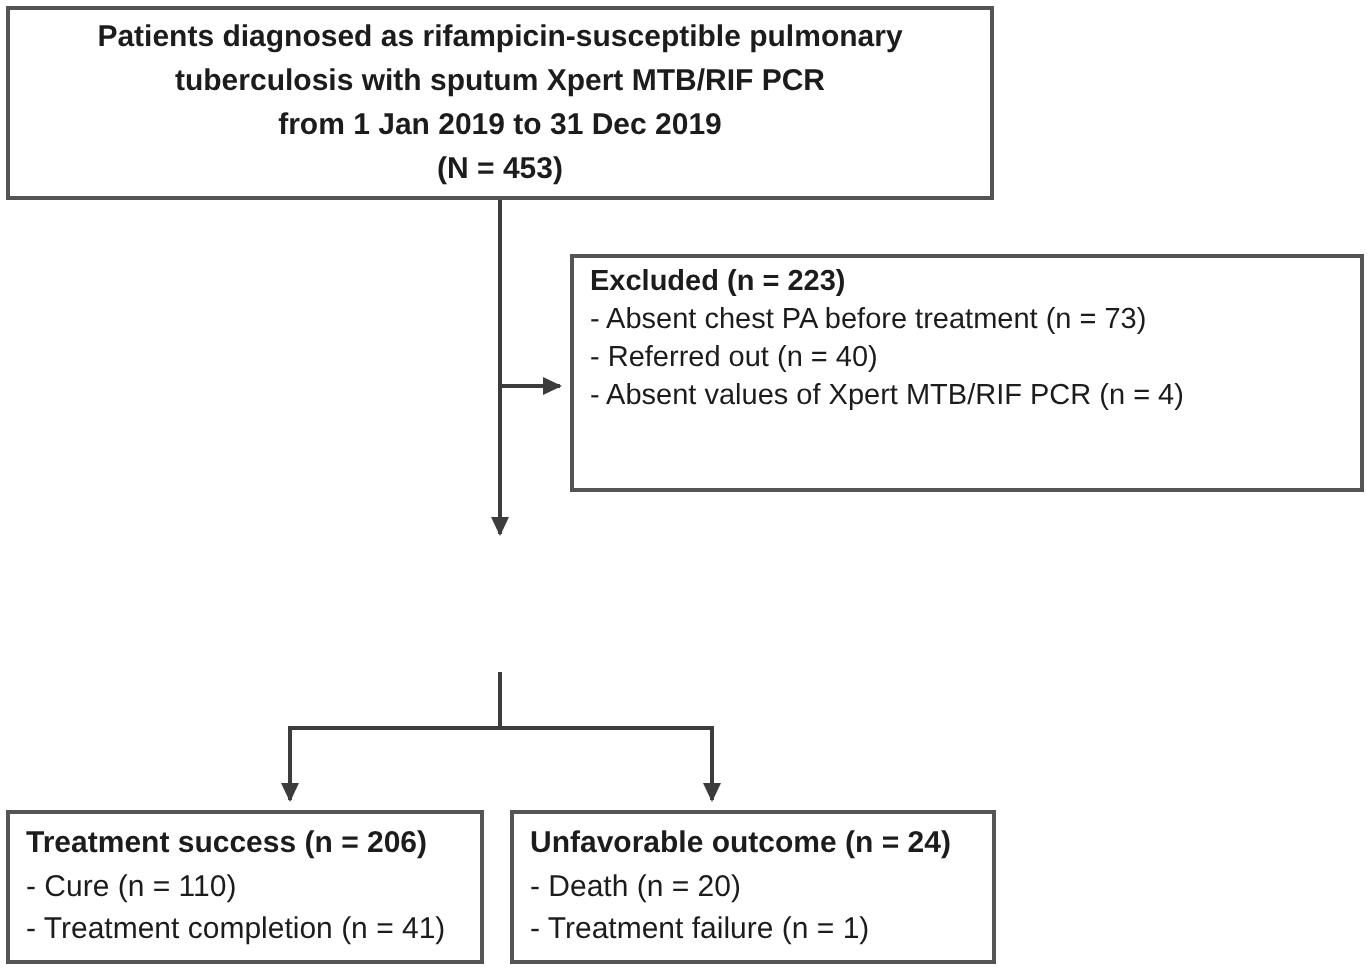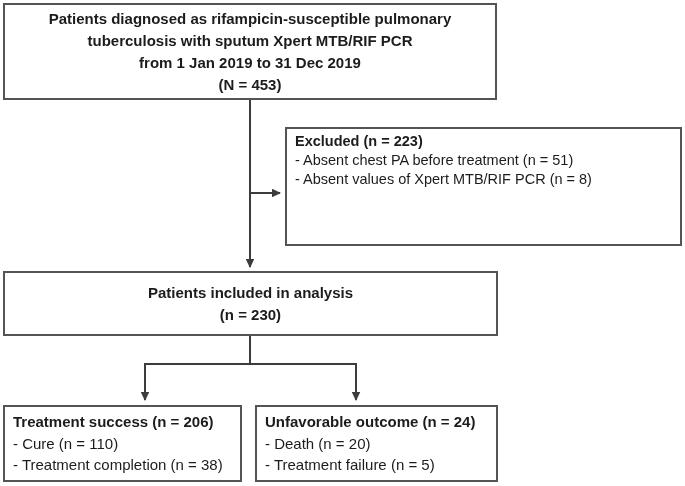--- a/index.html
+++ b/index.html
@@ -89,34 +89,31 @@
 
   <div class="box center-box" id="box-top">
     <div class="pre bold">Patients diagnosed as rifampicin-susceptible pulmonary
 tuberculosis with sputum Xpert MTB/RIF PCR
 from 1 Jan 2019 to 31 Dec 2019
 (N = 453)</div>
   </div>
 
   <div class="box" id="box-excluded">
     <div class="bold">Excluded (n = 223)</div>
-    <div>- Absent chest PA before treatment (n = 51)</div>
-    <div>- Absent values of Xpert MTB/RIF PCR (n = 8)</div>
+    <div>- Absent chest PA before treatment (n = 73)</div>
+    <div>- Referred out (n = 40)</div>
+    <div>- Absent values of Xpert MTB/RIF PCR (n = 4)</div>
   </div>
 
-  <div class="box center-box" id="box-included">
-    <div class="pre bold">Patients included in analysis
-(n = 230)</div>
-  </div>
 
   <div class="box" id="box-success">
     <div class="bold">Treatment success (n = 206)</div>
     <div>- Cure (n = 110)</div>
-    <div>- Treatment completion (n = 38)</div>
+    <div>- Treatment completion (n = 41)</div>
   </div>
 
   <div class="box" id="box-unfavorable">
     <div class="bold">Unfavorable outcome (n = 24)</div>
     <div>- Death (n = 20)</div>
-    <div>- Treatment failure (n = 5)</div>
+    <div>- Treatment failure (n = 1)</div>
   </div>
 
 </div>
 
 </body></html>

